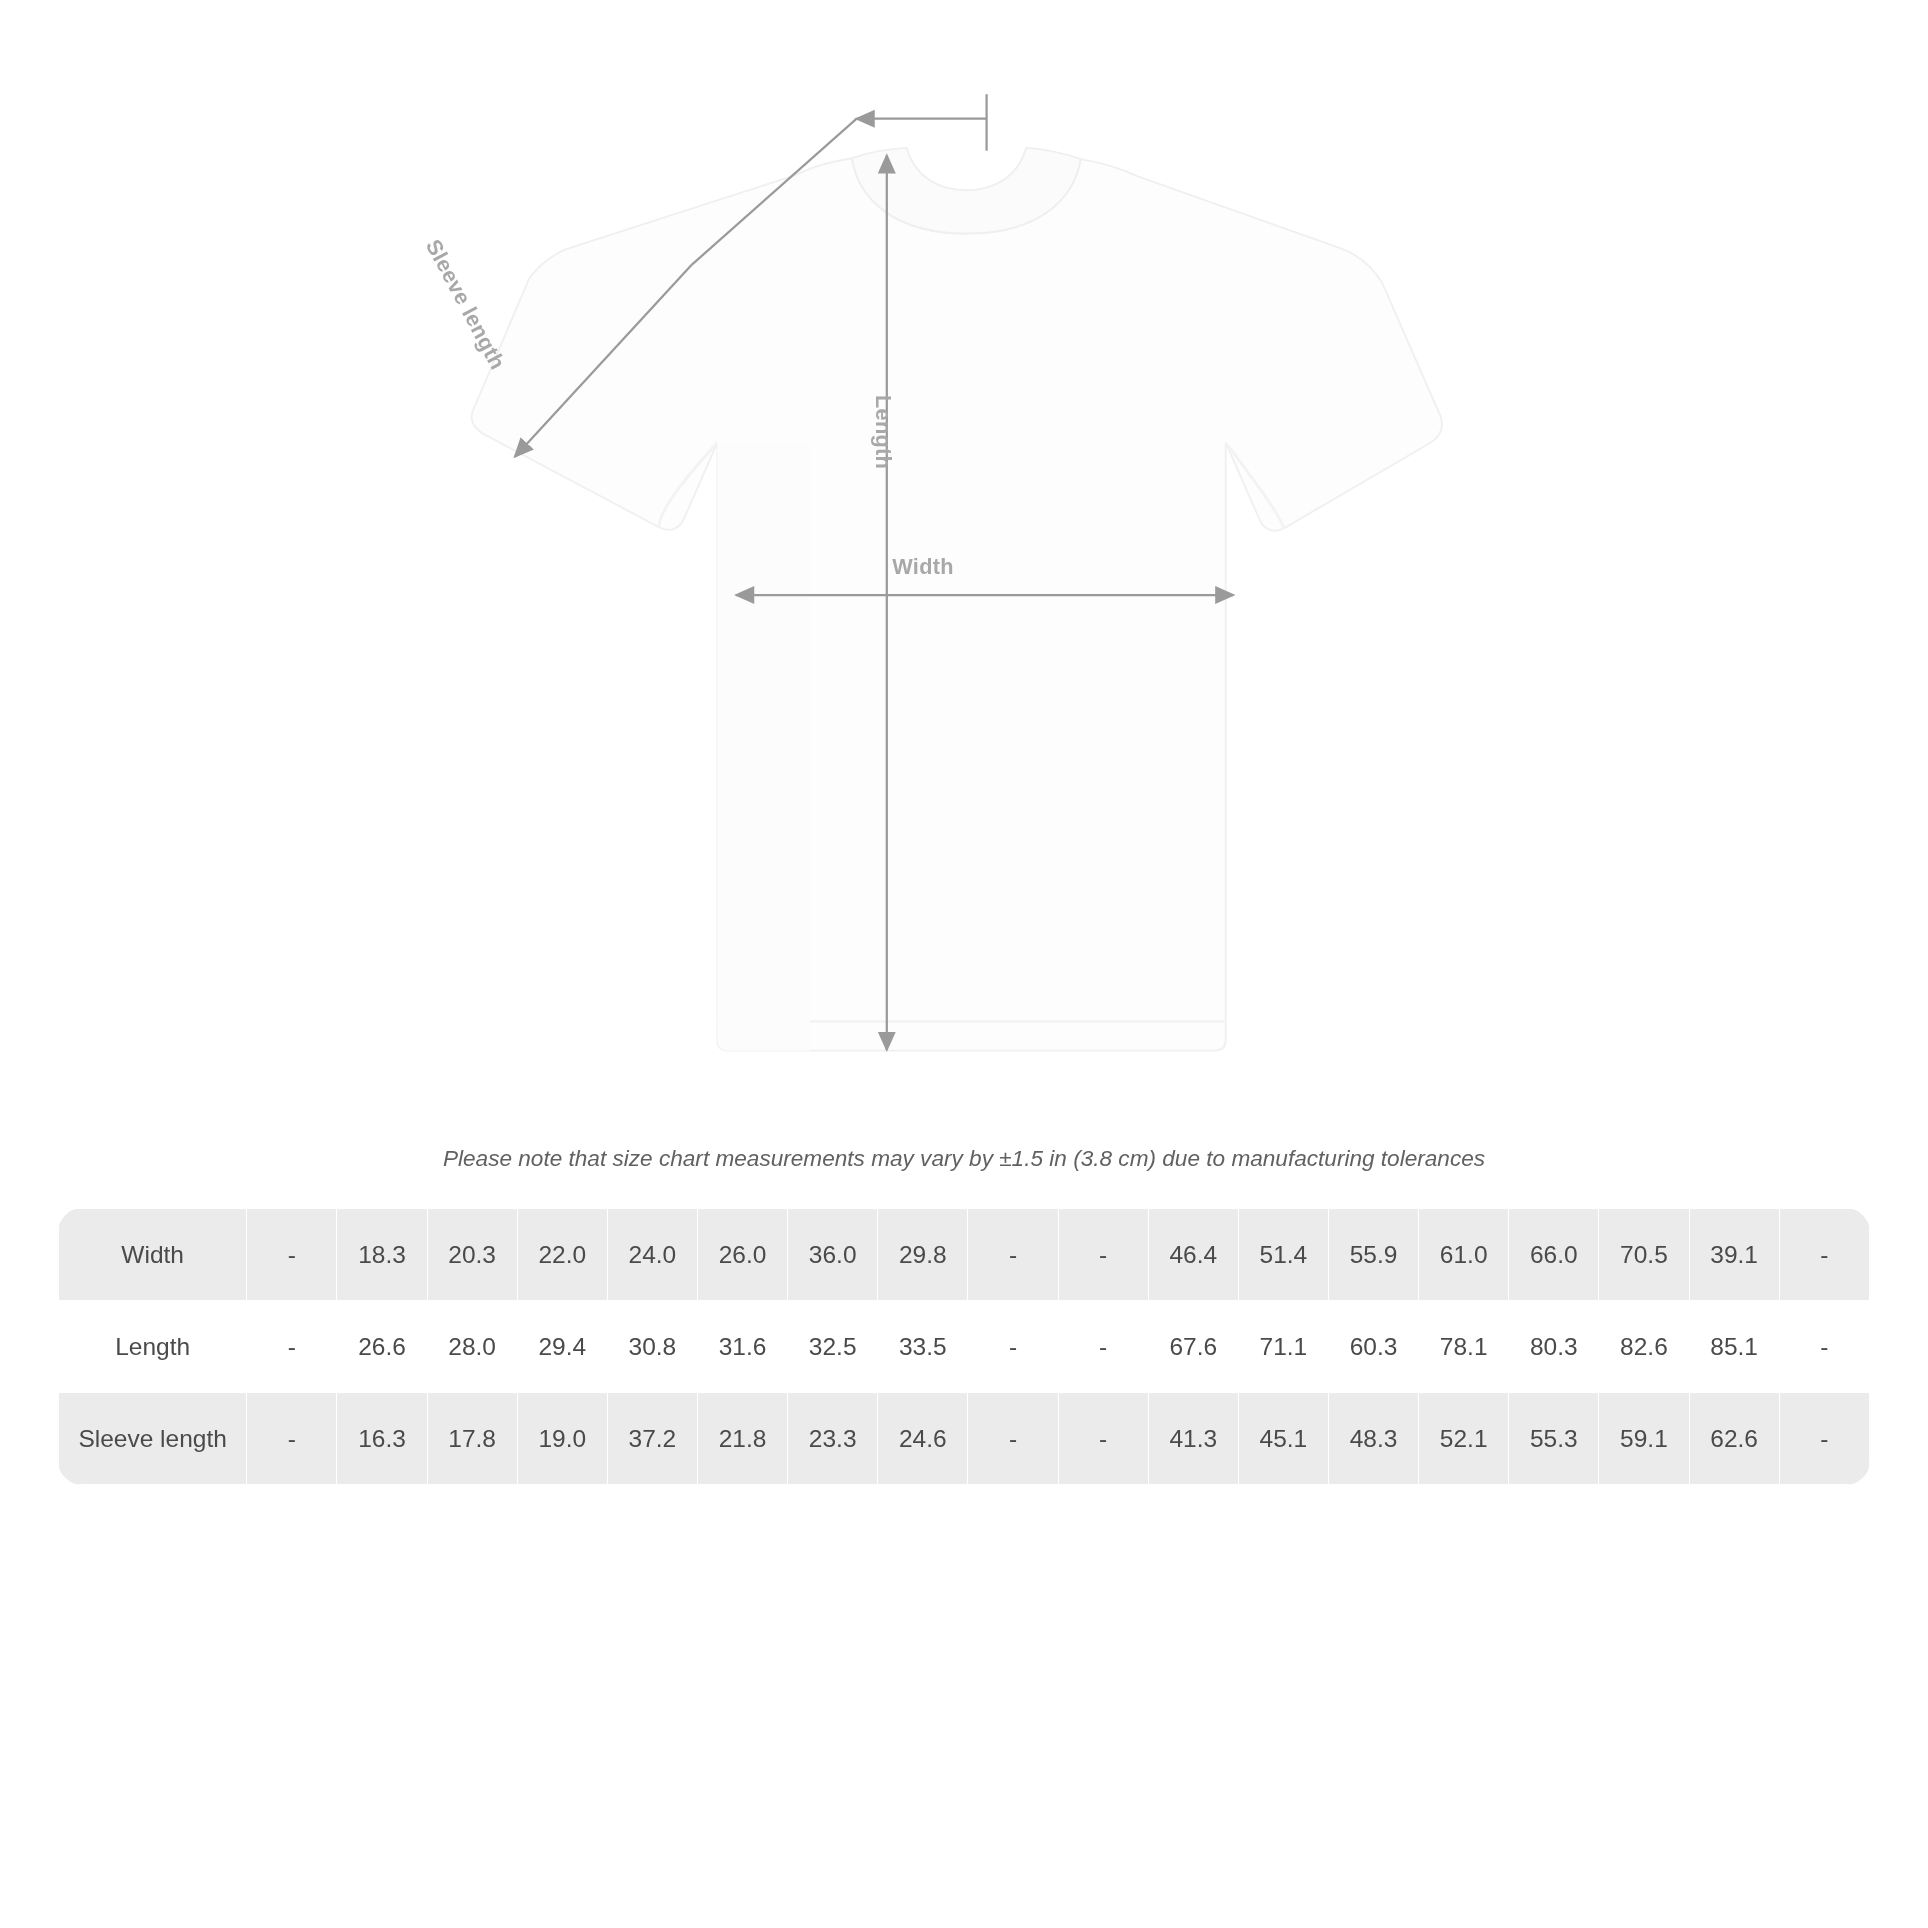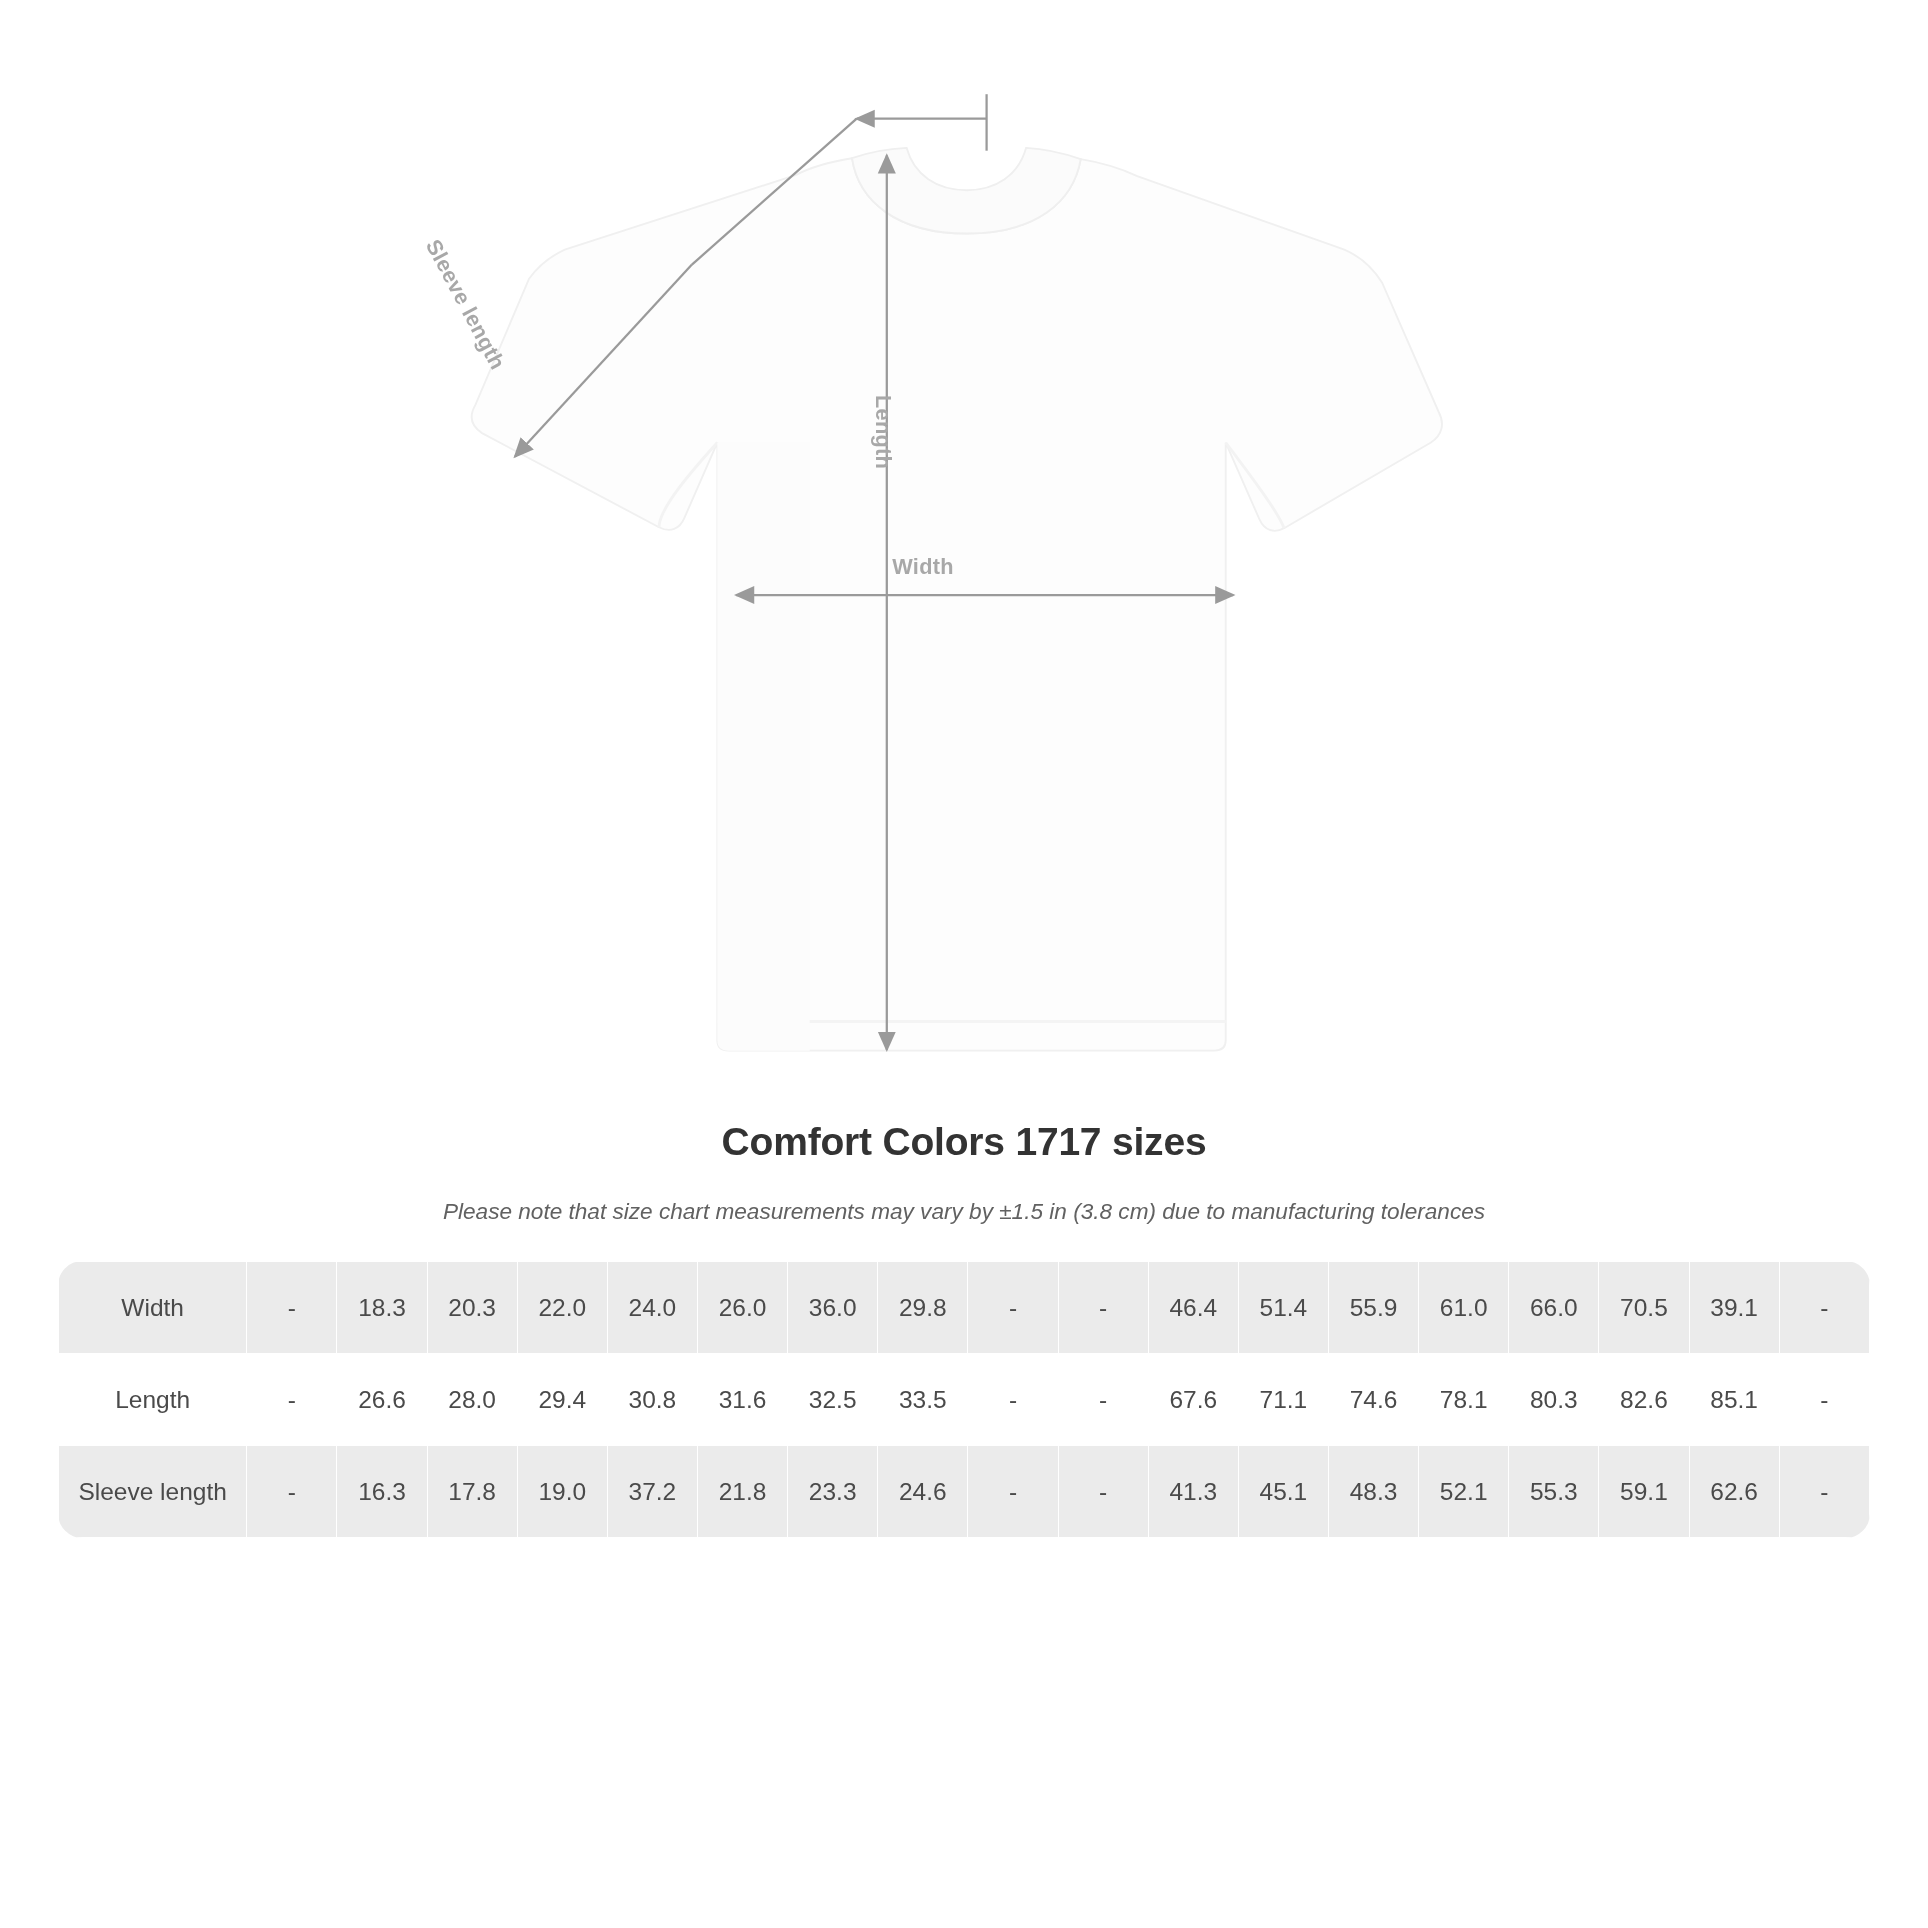--- a/index.html
+++ b/index.html
@@ -209,21 +209,20 @@
         <path d="M782,632 L1310,632" marker-start="url(#arrowStart)" marker-end="url(#arrow)"></path>
       </g>
     </svg>
 
     <div class="diagram-label label-sleeve">Sleeve length</div>
     <div class="diagram-label label-length">Length</div>
     <div class="diagram-label label-width">Width</div>
   </div>
 
   <div class="title-block">
-    <div class="chart-title">Comfort Colors 1717 sizes</div>
     <div class="chart-note">Please note that size chart measurements may vary by ±1.5 in (3.8 cm) due to manufacturing tolerances</div>
   </div>
 
   <div class="table-wrap">
     <table class="size-table">
       <colgroup>
         <col class="col-label">
         <col class="col-size">
           <col class="col-size">
           <col class="col-size">
@@ -272,21 +271,21 @@
             <td>28.0</td>
             <td>29.4</td>
             <td>30.8</td>
             <td>31.6</td>
             <td>32.5</td>
             <td>33.5</td>
             <td>-</td>
             <td>-</td>
             <td>67.6</td>
             <td>71.1</td>
-            <td>74.6</td>
+            <td>60.3</td>
             <td>78.1</td>
             <td>80.3</td>
             <td>82.6</td>
             <td>85.1</td>
             <td>-</td>
           </tr>
           <tr class="body-row row-odd">
             <td class="rowlabel">Sleeve length</td>
             <td>-</td>
             <td>16.3</td>

